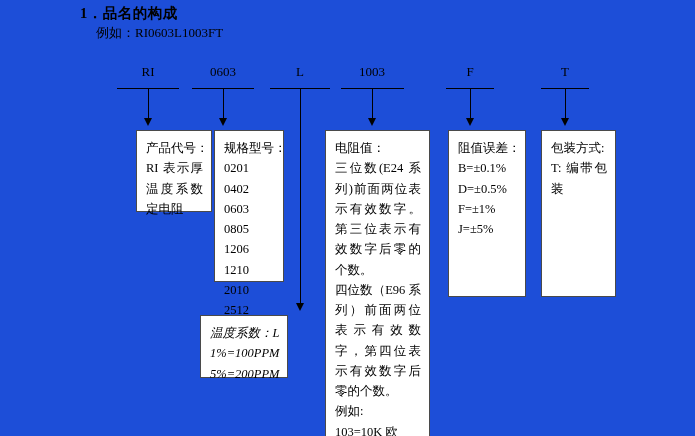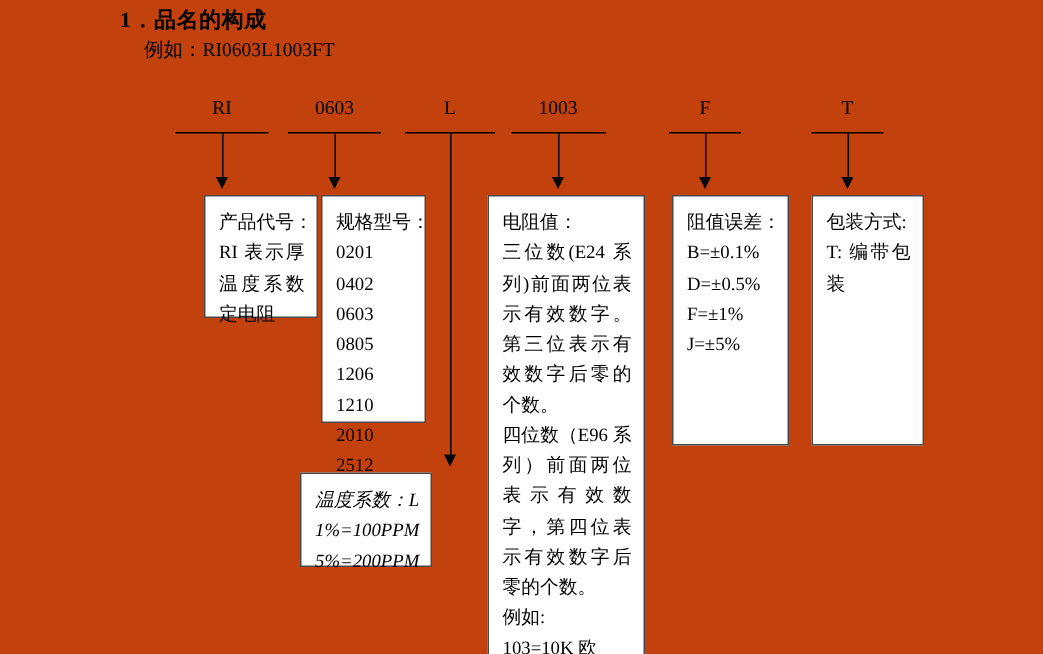--- a/index.html
+++ b/index.html
@@ -4,21 +4,21 @@
 <style>
   html, body {
     margin: 0;
     padding: 0;
     background: #ffffff;
   }
   #page {
     position: relative;
     width: 695px;
     height: 436px;
-    background: #c2410c;
+    background: #1d4ed8;
     font-family: "Liberation Serif", "DejaVu Serif", serif;
     color: #000000;
     overflow: hidden;
   }
   .sec-title {
     position: absolute;
     left: 80px;
     top: 4px;
     font-size: 14.5px;
     font-weight: bold;

